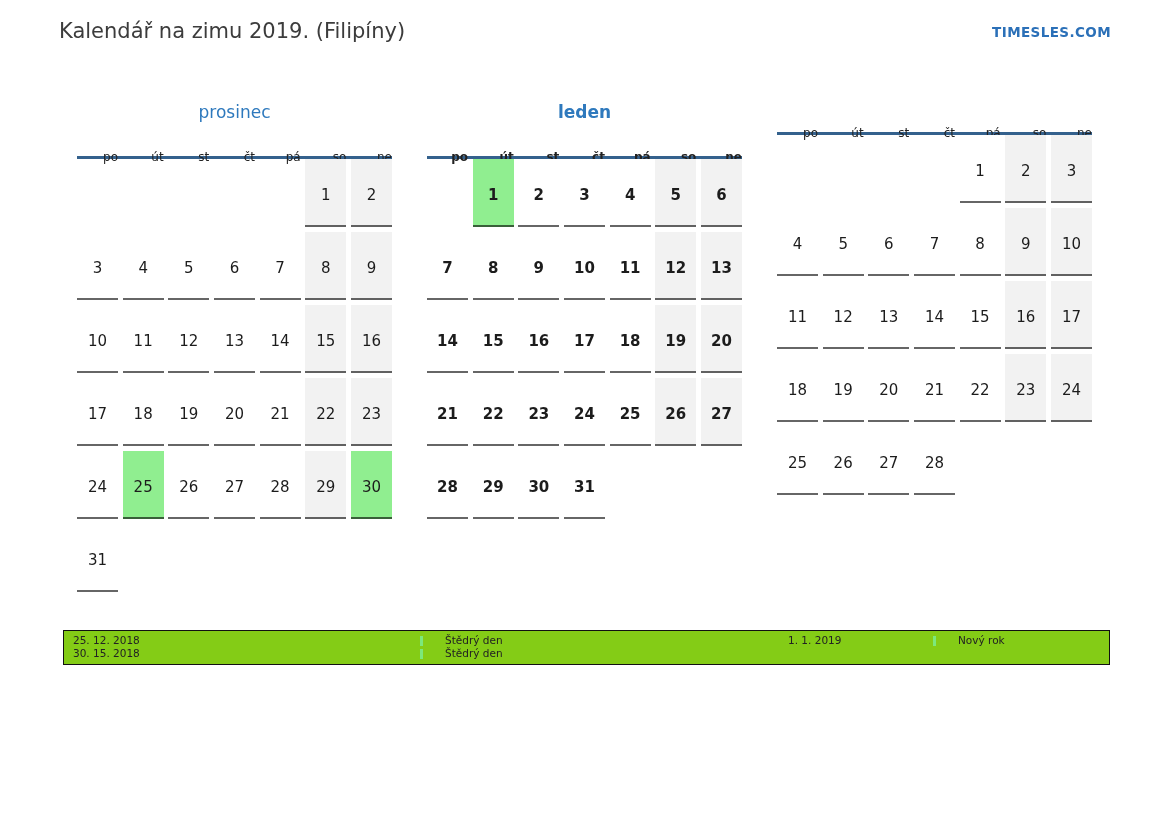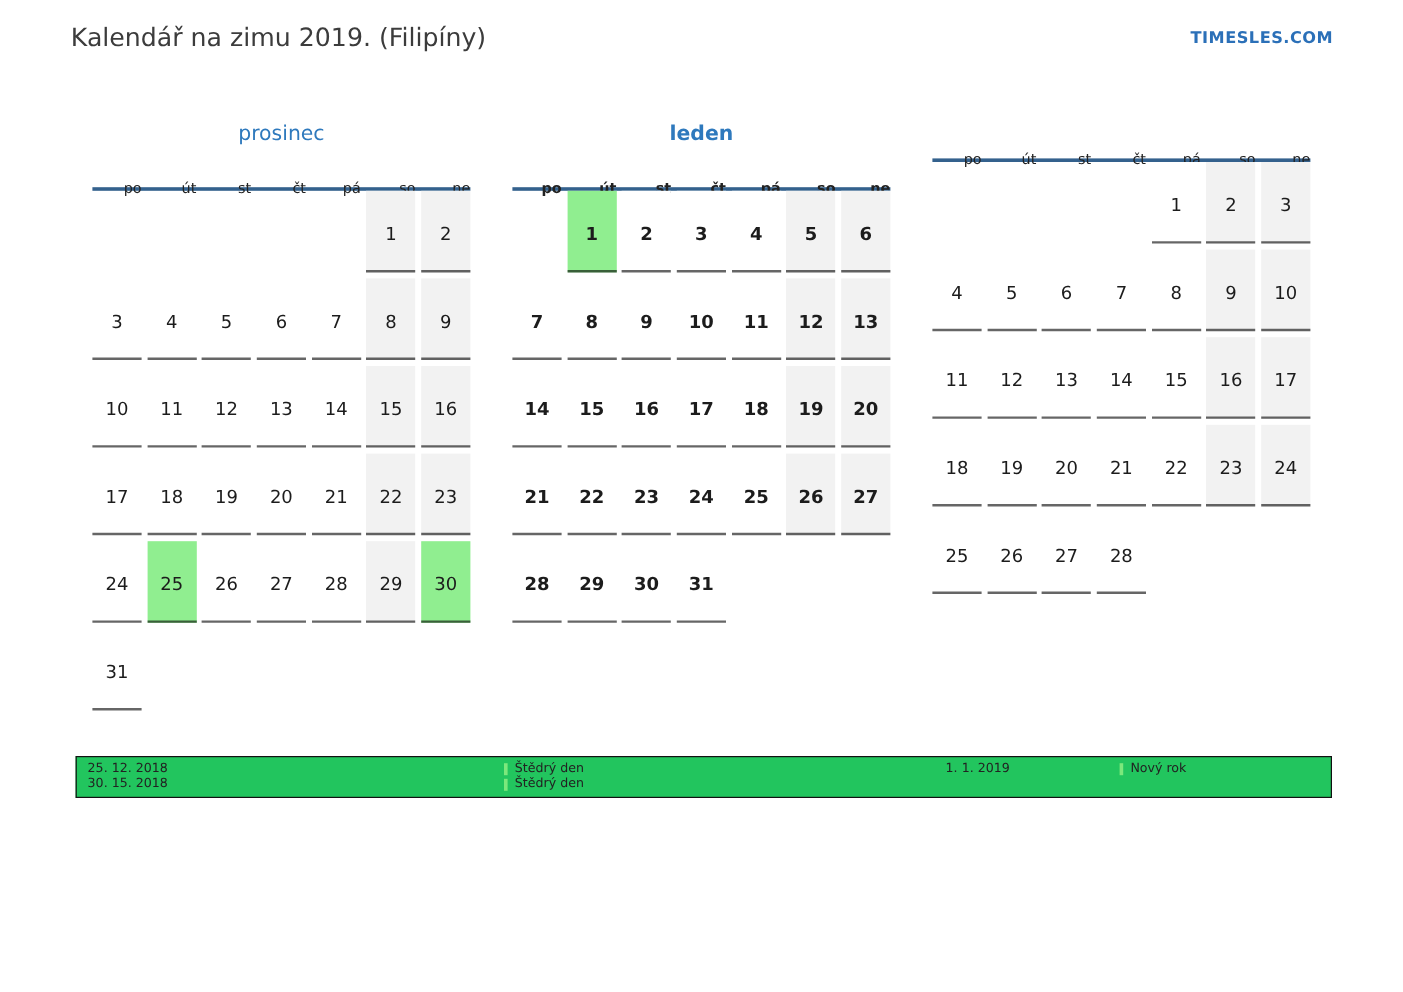--- a/index.html
+++ b/index.html
@@ -54,32 +54,32 @@
     background:#fff;
   }
   .cell.empty { border-bottom:none; background:transparent; }
   .cell.weekend { background:var(--weekend); }
   .cell.holiday { background:var(--holiday); }
 
   
   .legend {
     position:absolute; left:63px; top:630px;
     width:1047px; height:35px;
-    border:1.5px solid #111; background:#22c55e;
+    border:1.5px solid #111; background:#84cc16;
   }
   .lcol {
     position:absolute; top:3px;
     font-size:10.5px; line-height:13px; color:#222;
     white-space:nowrap;
   }
   .lcol.g0-dates  { left:9px; }
   .lcol.g0-events { left:356px; }
   .lcol.g1-dates  { left:724px; }
   .lcol.g1-events { left:869px; }
-  .levent { display:flex; align-items:center; height:13px; }
+  .levent { display:flex; align-items:center; height:13px;gap:16px; }
   .lbar {
     display:inline-block; width:3px; height:10px;
     background:var(--holiday-bar); margin-right:6px; flex:0 0 auto;
   }
 </style>
 </head>
 <body style="--accent: #2E79BD; --accent-strong: #2B70B8; --line: #34618D; --holiday: #90EE90; --holiday-bar: #7CE87C; --weekend: #F2F2F2;">
 
 <div class="page-title">Kalendář na zimu 2019. (Filipíny)</div>
 <a class="site-link">TIMESLES.COM</a>

